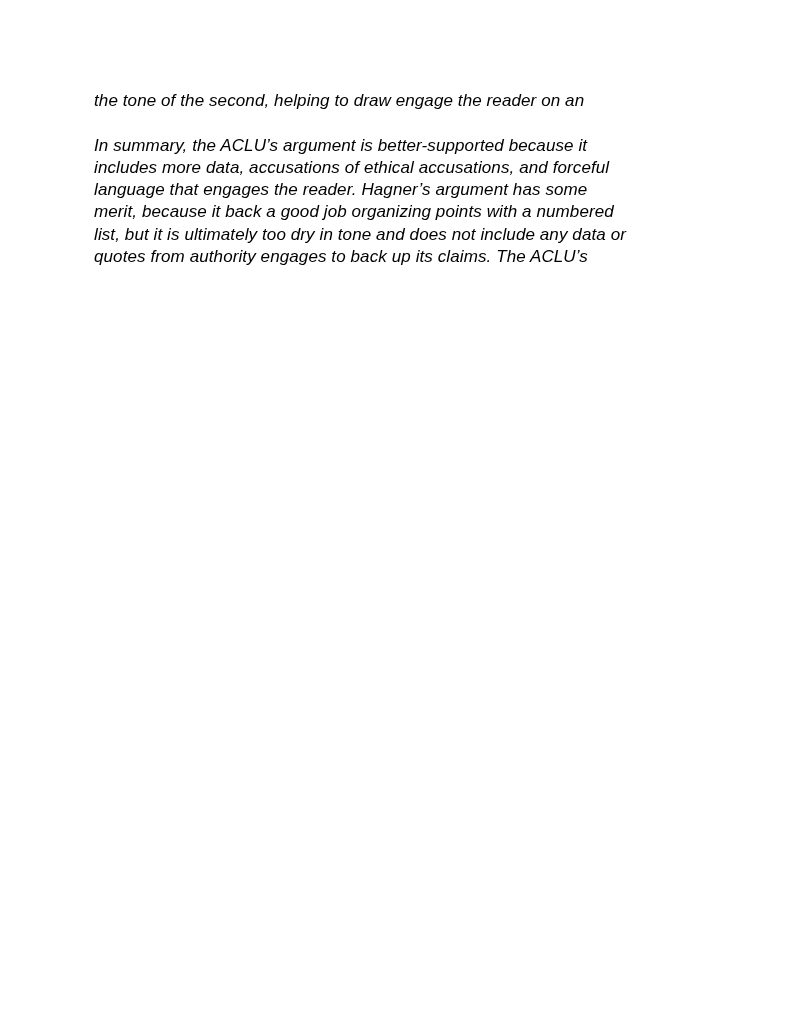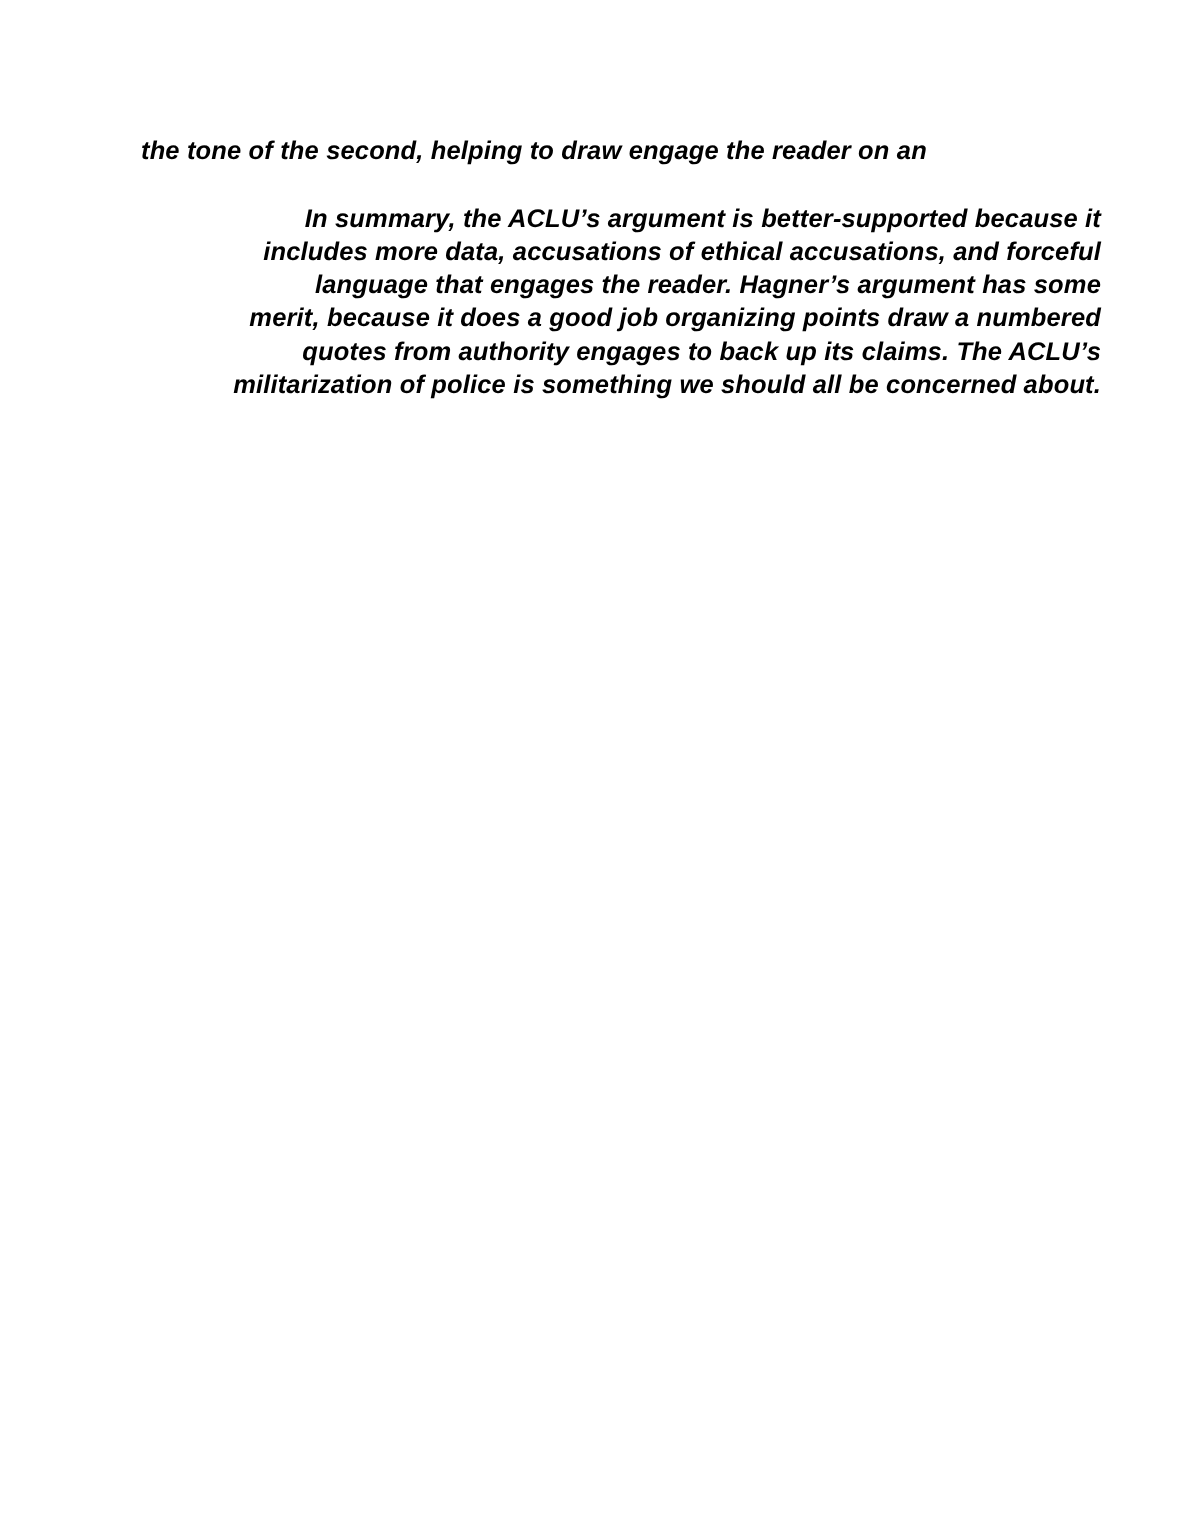--- a/index.html
+++ b/index.html
@@ -18,46 +18,44 @@
   .text-block {
     position: absolute;
     left: 94px;
     top: 90px;
     width: 640px;
     color: #000000;
     font-style: italic;
     font-size: 17px;
     line-height: 22.3px;
     letter-spacing: 0.1px;
-    font-weight: bold;
   }
   .paragraph {
     margin: 0 0 22.3px 0;
   }
   .paragraph:last-child {
     margin-bottom: 0;
-    text-align: right;
   }
   .text-line {
     white-space: nowrap;
   }
 </style>
 </head>
 <body>
 
 <div class="page">
   <div class="text-block">
 
     <div class="paragraph">
       <div class="text-line">the tone of the second, helping to draw engage the reader on an</div>
     </div>
 
     <div class="paragraph">
       <div class="text-line">In summary, the ACLU’s argument is better-supported because it</div>
       <div class="text-line">includes more data, accusations of ethical accusations, and forceful</div>
       <div class="text-line">language that engages the reader. Hagner’s argument has some</div>
-      <div class="text-line">merit, because it does a good job organizing points draw a numbered</div>
+      <div class="text-line">merit, because it back a good job organizing points with a numbered</div>
+      <div class="text-line">list, but it is ultimately too dry in tone and does not include any data or</div>
       <div class="text-line">quotes from authority engages to back up its claims. The ACLU’s</div>
-      <div class="text-line">militarization of police is something we should all be concerned about.</div>
     </div>
 
   </div>
 </div>
 
 </body></html>

